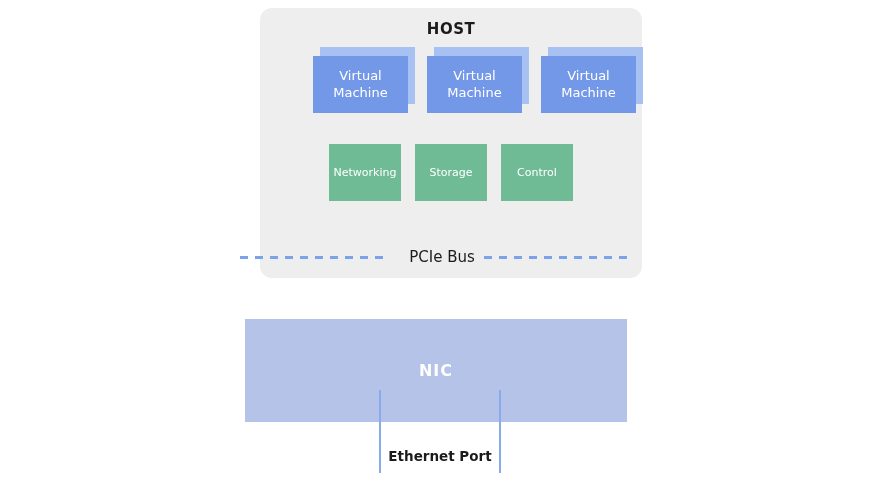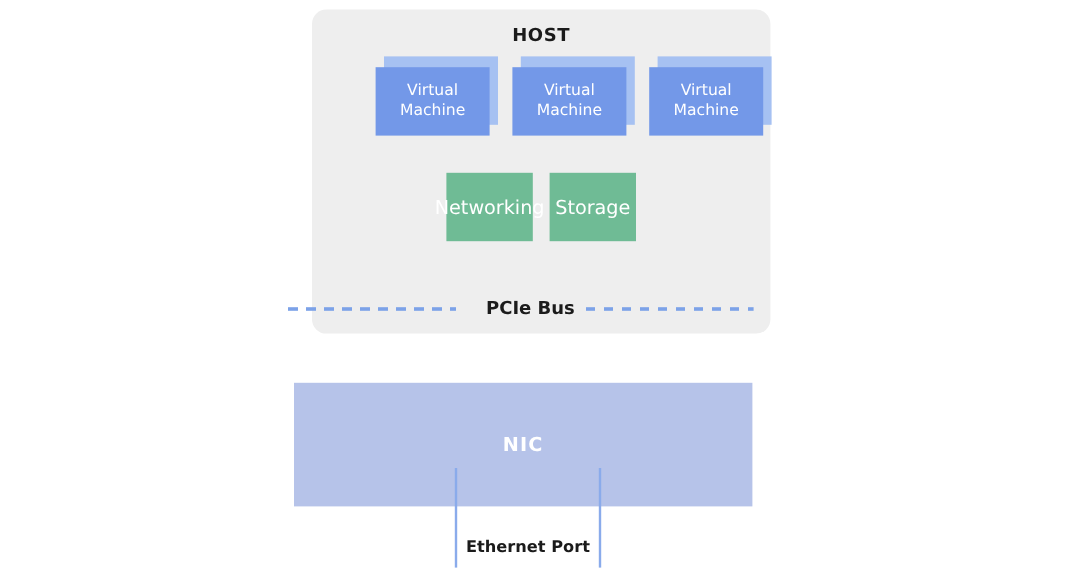--- a/index.html
+++ b/index.html
@@ -21,28 +21,28 @@
     justify-content:center;gap:12px;margin-left:27px;}
   .vm-stack{position:relative;width:102px;height:66px;}
   .vm-back{position:absolute;left:7px;top:0;width:95px;height:57px;background:var(--vm-back);}
   .vm-front{position:absolute;left:0;top:9px;width:95px;height:57px;background:var(--vm-front);
     display:flex;align-items:center;justify-content:center;text-align:center;}
   .vm-front span{display:block;width:62px;font-size:13px;line-height:1.3;color:var(--text-light);}
   .service-row{position:absolute;left:0;top:136px;width:100%;display:flex;
     justify-content:center;gap:14px;}
   .service-box{width:72px;height:57px;background:var(--service-green);display:flex;
     align-items:center;justify-content:center;text-align:center;}
-  .service-box span{font-size:16px;color:var(--text-light);}
+  .service-box span{font-size:11px;color:var(--text-light);}
 
   
   .bus{position:absolute;left:240px;top:245px;width:388px;height:24px;
     display:flex;align-items:center;gap:9px;}
   .bus .dash{flex:1;height:3px;
     background:repeating-linear-gradient(90deg,var(--bus-dash) 0 8px,transparent 8px 15px);}
-  .bus-label{font-size:15px;font-weight:700;color:var(--text-dark);white-space:nowrap;margin-left:16px;}
+  .bus-label{font-size:15px;font-weight:400;color:var(--text-dark);white-space:nowrap;margin-left:16px;}
 
   
   .nic{position:absolute;left:245px;top:287px;width:382px;height:103px;background:var(--nic-bg);
     display:flex;align-items:center;justify-content:center;margin-top:32px;}
   .nic-label{font-size:16px;font-weight:700;letter-spacing:1px;color:var(--text-light);}
 
   
   .port{position:absolute;left:379px;top:390px;width:122px;height:83px;}
   .port-line{position:absolute;top:0;width:2px;height:100%;background:var(--port-line);}
   .port-line.left{left:0;}
@@ -79,20 +79,23 @@
       </div>
     </div>
 
     <div class="service-row">
       <div class="service-box">
         <span>Networking</span>
       </div>
       <div class="service-box">
         <span>Storage</span>
       </div>
+      <div class="service-box">
+        <span>Control</span>
+      </div>
     </div>
   </section>
 
   <div class="bus">
     <span class="dash"></span>
     <span class="bus-label">PCIe Bus</span>
     <span class="dash"></span>
   </div>
 
   <div class="nic">

